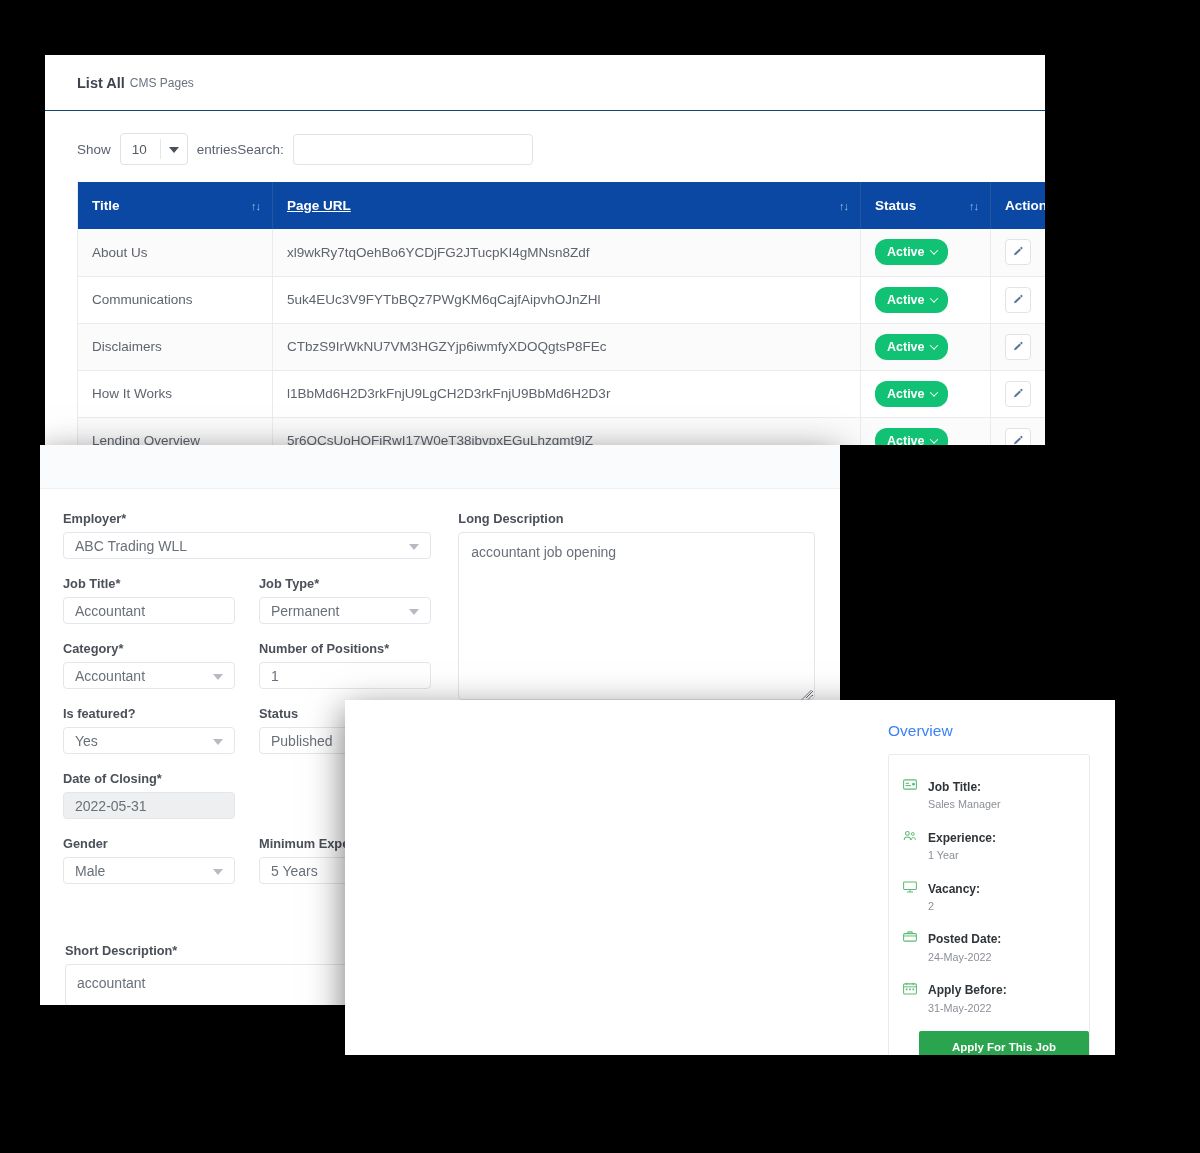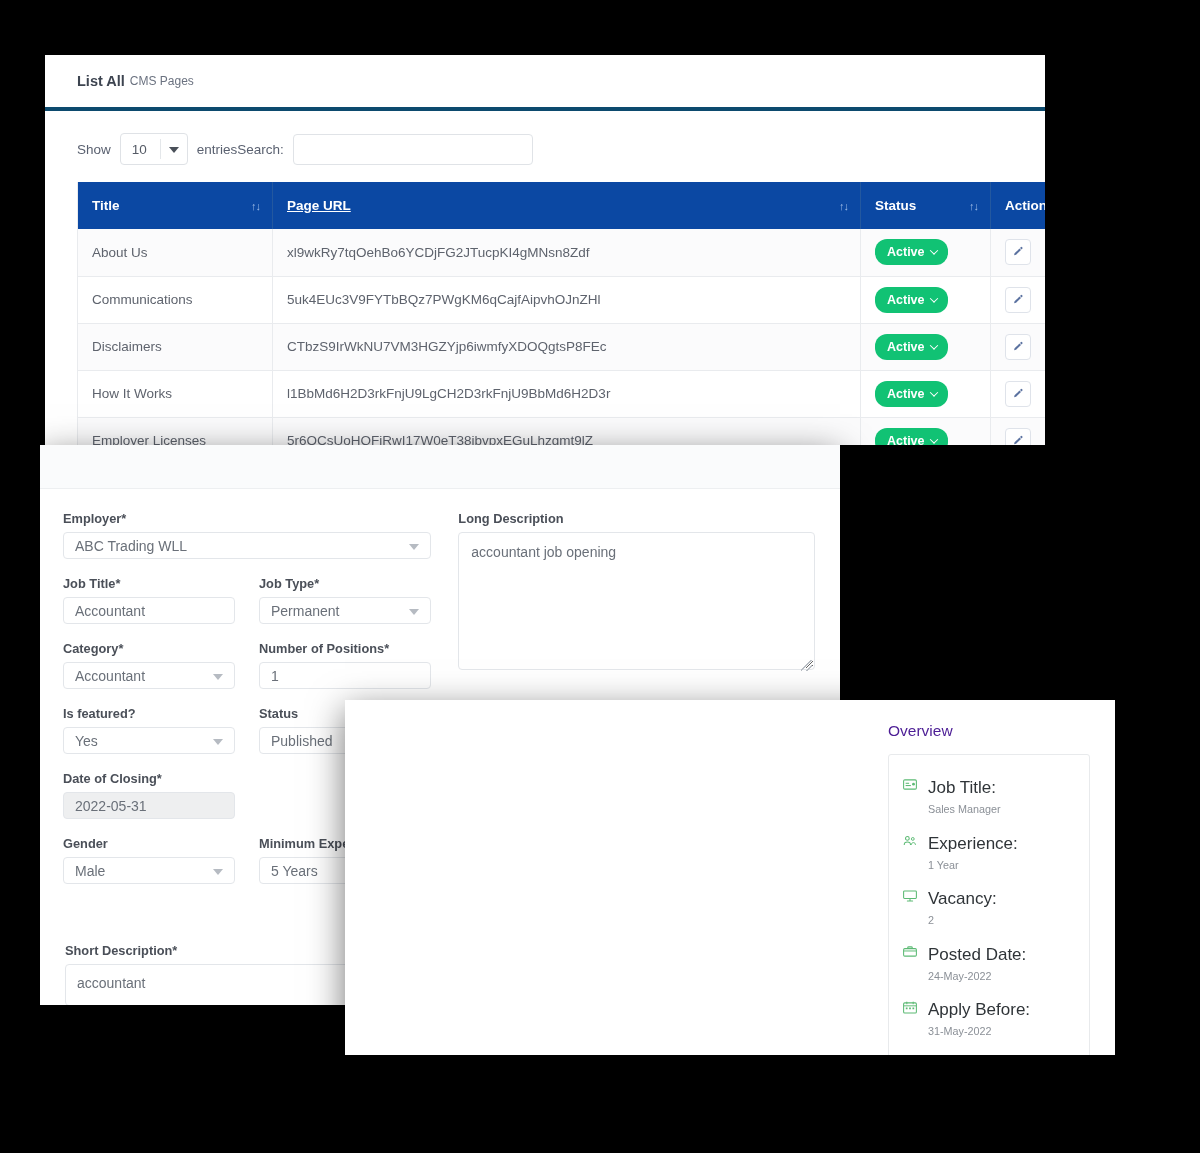--- a/index.html
+++ b/index.html
@@ -16,21 +16,21 @@
     position: absolute;
     background: #ffffff;
     box-shadow: 0 10px 34px rgba(0,0,0,0.55);
   }
 
   
   #panel-cms { left: 45px; top: 55px; width: 1000px; height: 390px; overflow: hidden; }
   .card-head {
     height: 56px; padding: 10px 32px;
     display: flex; align-items: center;
-    border-bottom: 4px solid #0c4a6e;
+    border-bottom: 1px solid #0c4a6e;
   }
   .card-head .t-strong { font-size: 14.5px; color: #3d4450; font-weight: bold; }
   .card-head .t-light  { font-size: 12px; color: #6b7280; margin-left: 5px; }
 
   .dt-controls {
     display: flex; align-items: center; 
     padding: 22px 32px 14px 32px;
   }
   .dt-len { display: flex; align-items: center; gap: 9px; font-size: 13.5px; color: #5a6170; }
   .len-select {
@@ -125,41 +125,41 @@
   .ctrl .sel-caret {
     position: absolute; right: 11px; top: 50%; margin-top: -2px;
     width: 0; height: 0;
     border-left: 5px solid transparent; border-right: 5px solid transparent;
     border-top: 6px solid #b6bbc2;
   }
   .w-full { width: 100%; }
   .w-half { width: 172px; }
   .ta-wrap { position: relative; }
   .ta {
-    width: 100%; height: 138px;
+    width: 100%; height: 168px;
     border: 1px solid #e3e6ea; border-radius: 4px; background: #fff;
     padding: 11px 12px; font-size: 14px; color: #6a7079;
     font-family: "Liberation Sans", sans-serif;
   }
   .resize-grip {
     position: absolute; right: 3px; bottom: 3px; width: 11px; height: 11px;
     background:
       linear-gradient(135deg, transparent 0 42%, #b9bec4 42% 52%, transparent 52% 70%,
                       #b9bec4 70% 80%, transparent 80%);
   }
 
   
   #panel-overview { left: 345px; top: 700px; width: 770px; height: 355px; overflow: hidden; }
   .ov-inner { position: absolute; left: 543px; top: 22px; width: 202px; }
-  .ov-title { font-size: 15.5px; color: #4c1d95; margin-bottom: 14px; }
+  .ov-title { font-size: 15.5px; color: #3b82f6; margin-bottom: 14px; }
   .ov-card { border: 1px solid #e8eaec; border-radius: 3px; padding: 22px 16px 18px 14px; background: #fff; }
   .ov-item { display: flex; gap: 10px; margin-bottom: 15px; }
   .ov-ico { width: 15px; flex: 0 0 15px; padding-top: 2px; }
   .ov-ico svg { display: block; }
-  .ov-k { font-size: 17px; font-weight: normal; color: #2f3438; line-height: 1.35; }
+  .ov-k { font-size: 12px; font-weight: bold; color: #2f3438; line-height: 1.35; }
   .ov-v { font-size: 10.8px; color: #8b9097; line-height: 1.45; margin-top: 2px; }
   .btn-apply {
     display: block; width: 100%; height: 31px;
     background: #2ba44f; color: #fff;
     font-size: 11.5px; font-weight: bold;
     border: none; border-radius: 2px;
     margin-top: 6px;
     font-family: "Liberation Sans", sans-serif;
     margin-left: 16px;
   }
@@ -276,21 +276,21 @@
           </td>
           <td>
             <span class="btn-edit">
               <svg width="12" height="12" viewBox="0 0 16 16">
                 <path d="M11.6 1.6a1.4 1.4 0 0 1 2 2l-.9.9-2-2 .9-.9zM10 3.2l2 2-6.6 6.6-2.6.6.6-2.6L10 3.2z" fill="#5b72a0"></path>
               </svg>
             </span>
           </td>
         </tr>
         <tr>
-          <td>Employer Licenses</td>
+          <td>Lending Overview</td>
           <td>5r6OCsUoHQFiRwI17W0eT38jbvpxEGuLhzgmt9lZ</td>
           <td>
             <span class="badge-active">
               <span>Active</span>
               <span class="chev"></span>
             </span>
           </td>
           <td>
             <span class="btn-edit">
               <svg width="12" height="12" viewBox="0 0 16 16">

